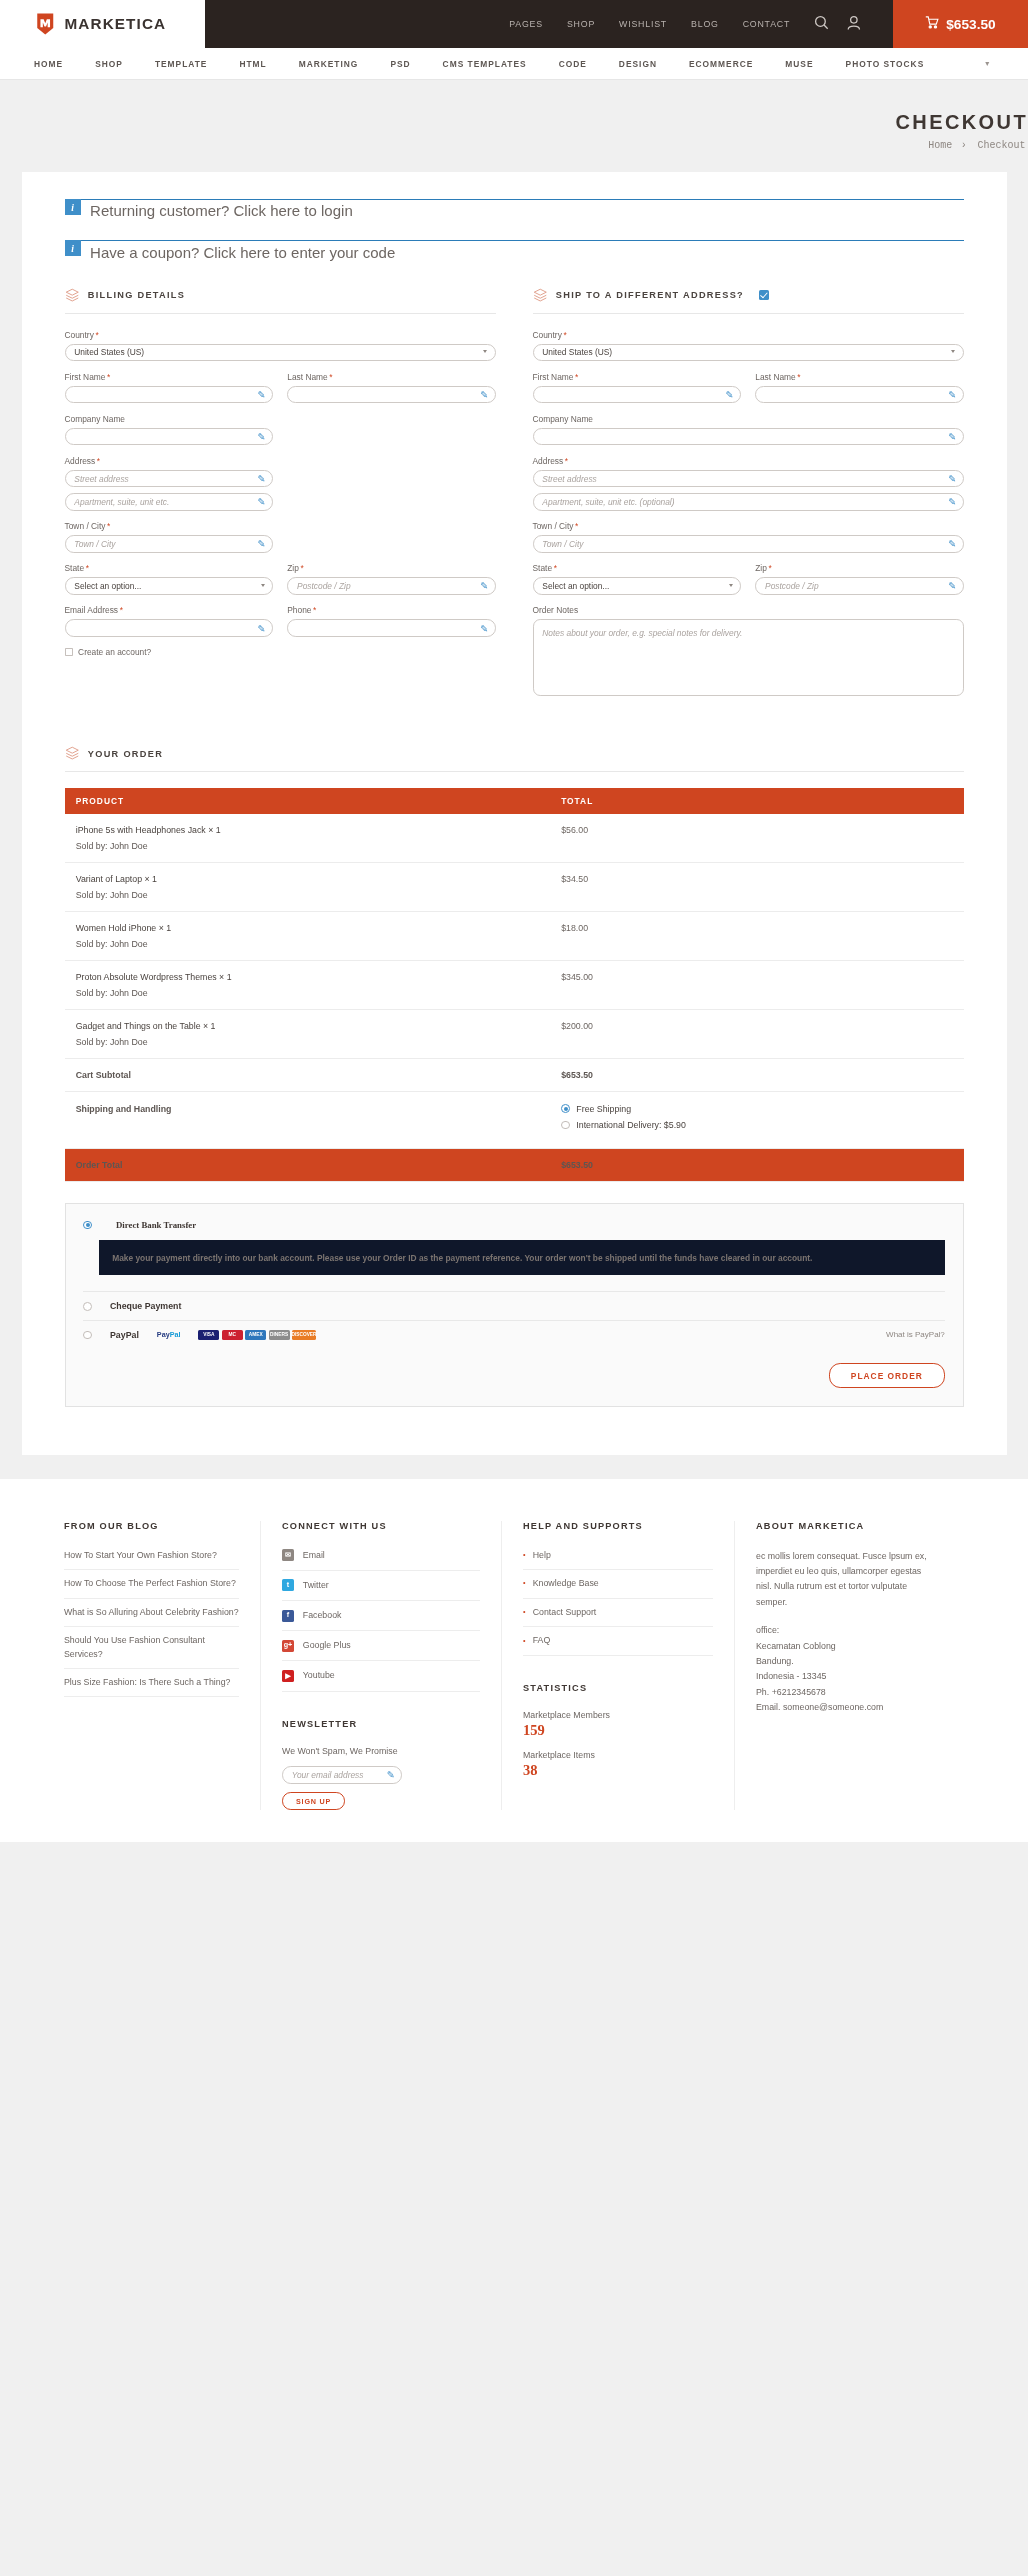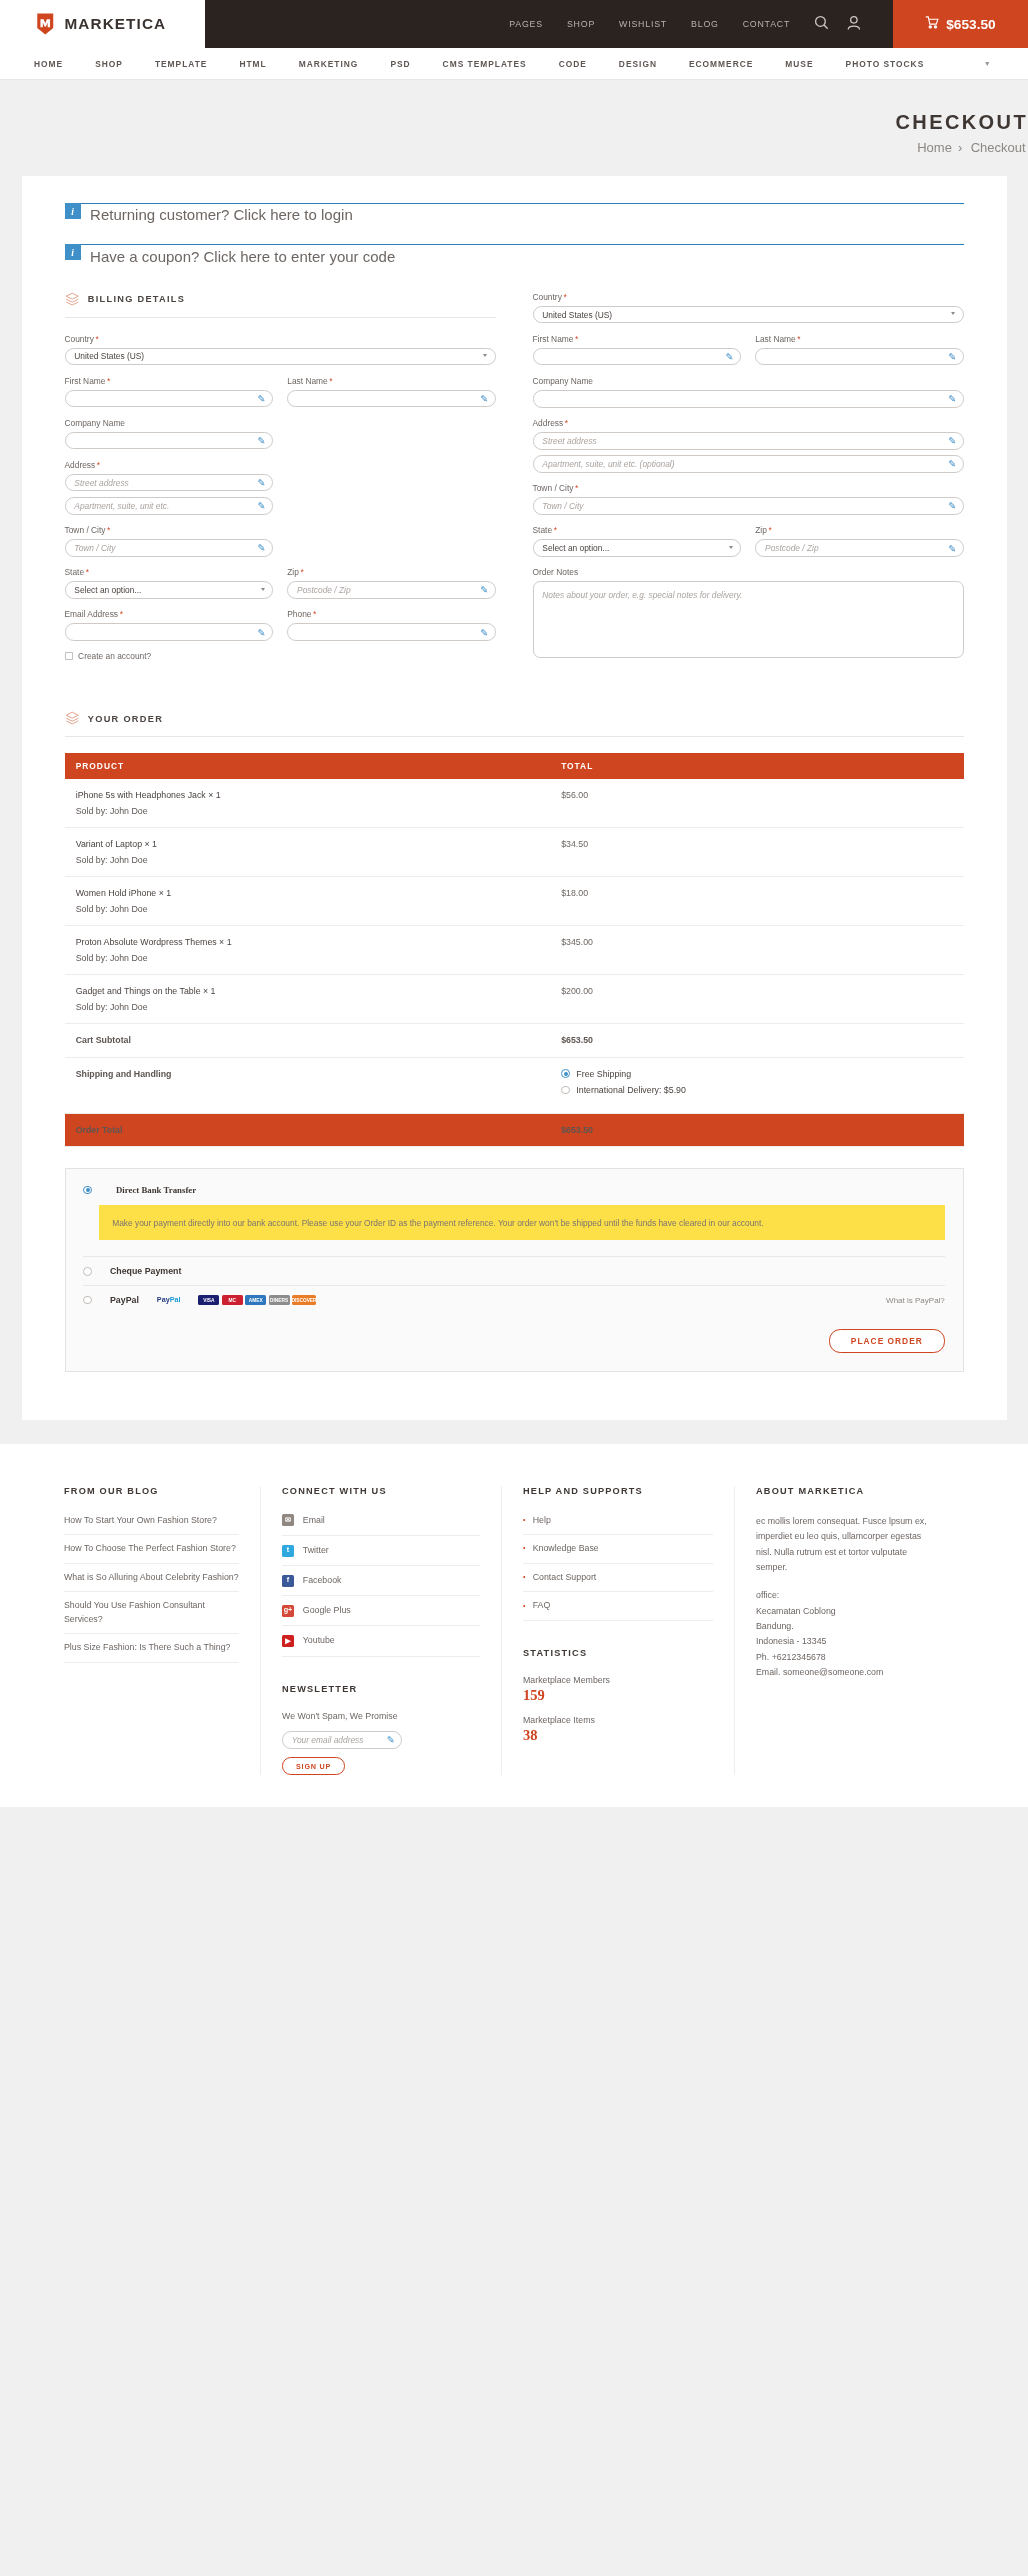--- a/index.html
+++ b/index.html
@@ -37,21 +37,21 @@
   .mainnav li a {
     display:block; padding:0 16px; line-height:32px; font-size:8.4px; letter-spacing:1px;
     color:#5d5652; text-decoration:none; font-weight:bold;
   }
   .mainnav li:first-child a { padding-left:0; }
   .nav-caret { color:#9b9490; font-size:8px; padding-right:4.8px; }
 
   
   .page-head { background:#f0f0f0; padding:30.5px 0 21px; text-align:right; }
   .page-title { font-size:20px; letter-spacing:2.4px; color:#3f3733; font-weight:bold; margin:0 0 6.4px; }
-  .crumbs { font-size:13px; color:#8e8782; }
+  .crumbs { font-size:10px; color:#8e8782;font-family:Liberation Mono, monospace; }
   .crumbs span { margin:0 2.4px; }
 
   
   .card { width:985px; margin:0 auto; background:#fff; padding:27px 43px 48px; }
 
   .notice { border-top:1.6px solid #2b7cb8; margin-bottom:21px; padding-top:0; display:flex; align-items:flex-start; }
   .notice .ico {
     width:16px; height:16px; background:#3f8fc9; color:#fff; font-style:italic;
     font-weight:bold; font-size:9.6px; display:flex; align-items:center; justify-content:center;
     margin-top:-0.8px; margin-right:9.6px; font-family:"Liberation Serif", serif;
@@ -124,22 +124,22 @@
   .radio-line { display:flex; align-items:center; gap:6.4px; margin-bottom:6.4px; font-size:8.8px; color:#4a433f; }
   .radio { width:8.8px; height:8.8px; border-radius:50%; border:0.8px solid #c3bdb9; background:#fff; position:relative; }
   .radio.on { border-color:#3f8fc9; }
   .radio.on:after { content:""; position:absolute; left:1.6px; top:1.6px; width:4px; height:4px; border-radius:50%; background:#3f8fc9; }
   .grand td { background:#cf4520; color:#fff; font-weight:bold; font-size:9.2px; padding:8.8px 11.2px; }
 
   
   .pay-box { border:0.8px solid #e2e2e2; background:#fafafa; margin-top:21px; padding:16px 17.7px 17.7px; }
   .pay-opt { display:flex; align-items:center; gap:24px; font-size:8.8px; color:#3f3733; font-weight:bold;font-family:Liberation Serif, serif; }
   .pay-desc {
-    background:#fde047; color:#7b7470; font-size:8.4px; line-height:1.7;
-    padding:10.4px 13px; margin:10.4px 0 16px 16px;
+    background:#0f172a; color:#7b7470; font-size:8.4px; line-height:1.7;
+    padding:10.4px 13px; margin:10.4px 0 16px 16px;font-weight:bold;
   }
   .pay-row { display:flex; align-items:center; gap:18px; padding:8.8px 0; border-top:0.8px solid #e8e8e8; }
   .pay-row .nm { font-size:8.8px; color:#3f3733; font-weight:bold; }
   .paypal-logo { font-size:7.2px; font-weight:bold; color:#253b80; line-height:1; }
   .paypal-logo i { color:#179bd7; font-style:normal; }
   .cards { display:flex; gap:2.4px; align-items:center; }
   .cardchip { height:10.4px; border-radius:1.6px; font-size:4.8px; color:#fff; display:flex; align-items:center; justify-content:center; padding:0 2.4px; font-weight:bold; }
   .what-is { margin-left:auto; font-size:8px; color:#8e8782; }
   .place-wrap { display:flex; justify-content:flex-end; margin-top:14.5px; }
   .place-btn {
@@ -391,20 +391,33 @@
           </div>
         </div>
 
         <div class="tiny-check">
           <span class="tiny-box"></span>
           <span class="tiny-label">Create an account?</span>
         </div>
       </div>
 
       <div class="col">
+        <div class="sec-head">
+          <span class="layers-icon">
+            <svg width="14.5" height="14.5" viewBox="0 0 18 18" fill="none" stroke="#e0a08c" stroke-width="1.2">
+              <path d="M9 1.5 L16.5 5.2 L9 8.9 L1.5 5.2 Z"></path>
+                <path d="M1.5 9 L9 12.7 L16.5 9"></path>
+                <path d="M1.5 12.4 L9 16.1 L16.5 12.4"></path>
+            </svg>
+          </span>
+          <h3>SHIP TO A DIFFERENT ADDRESS?</h3>
+          <span class="chk-wrap">
+            <span class="blue-check"></span>
+          </span>
+        </div>
 
         <div class="fcell mb13">
           <label class="flabel"><span>Country</span><span class="req">*</span></label>
           <div class="sel">
               <span>United States (US)</span>
               <span class="car"></span>
             </div>
         </div>
 
         <div class="frow">

